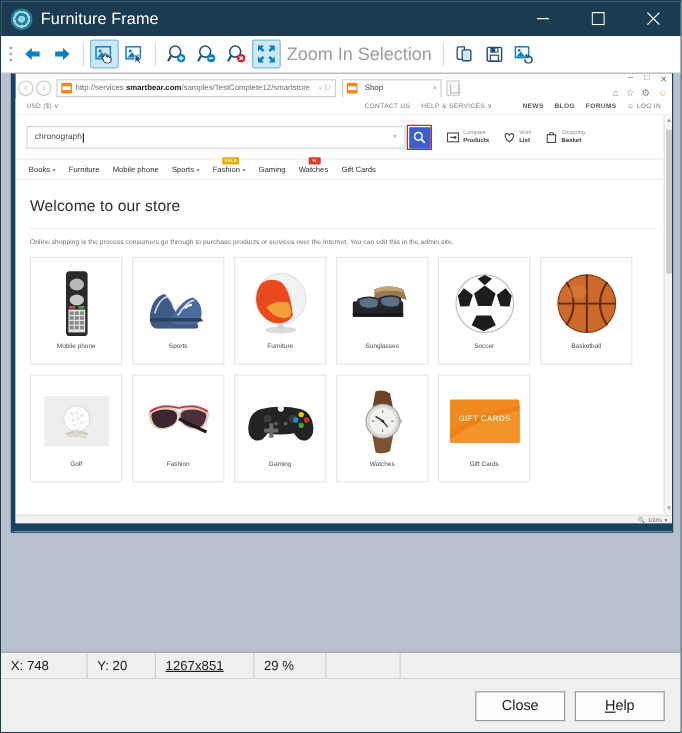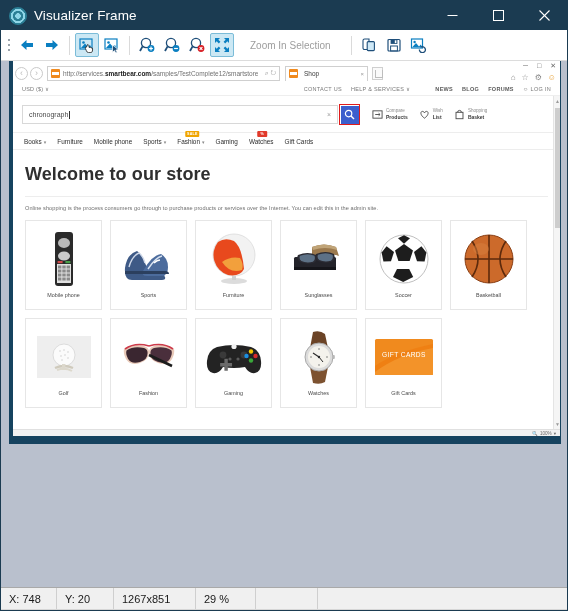--- a/index.html
+++ b/index.html
@@ -28,21 +28,21 @@
   
   .toolbar { height:31px; background:#ffffff; border-bottom:1px solid #dcdcdc;
              display:flex; align-items:center; padding:0 4px; flex:0 0 auto; gap:1px; }
   .grip { width:7px; height:18px; display:flex; flex-direction:column;
           justify-content:center; align-items:center; gap:3px; margin-right:2px; }
   .grip i { width:2px; height:2px; background:#9aa3ab; display:block; }
   .tbtn { width:24px; height:24px; display:flex; align-items:center;
           justify-content:center; border:1px solid transparent; border-radius:2px; }
   .tbtn.active { background:#cce8f4; border-color:#7bbcd8; }
   .tsep { width:1px; height:19px; background:#dadada; margin:0 4px; }
-  .tlabel { font-size:10px; color:#9d9d9d; padding:0 15px; white-space:nowrap; }
+  .tlabel { font-size:15px; color:#9d9d9d; padding:0 4px; white-space:nowrap; }
 
   
   .viewport { flex:1 1 auto; background:#b9c0cd; position:relative;
               border-bottom:1px solid #a9a9a9; overflow:hidden; }
 
   
   .shot { position:absolute; left:9px; top:0px; width:550px; height:382px;
           background:#ffffff; overflow:hidden;
           box-shadow:0 0 0 1px #16435f; }
   .shot-left-edge { position:absolute; left:0; top:0; width:3px; height:100%;
@@ -116,21 +116,21 @@
              font-size:6.4px; color:#2e2e2e; }
   .mainnav .it { position:relative; white-space:nowrap; }
   .mainnav .cv { color:#8a8a8a; font-size:5px; margin-left:2px; }
   .badge { position:absolute; top:-7px; left:50%; transform:translateX(-40%);
            font-size:3.6px; color:#fff; padding:1px 2px; border-radius:1px;
            letter-spacing:.2px; font-weight:bold; }
   .badge.sale { background:#f0a500; }
   .badge.pct { background:#e13a2b; padding:1px 3px; }
 
   .welcome { padding:14px 12px 0 12px; }
-  .welcome h1 { margin:0; font-size:18px; font-weight:bold; color:#2f2f2f;
+  .welcome h1 { margin:0; font-size:13px; font-weight:normal; color:#2f2f2f;
                 letter-spacing:.1px; }
   .welcome .rule { height:1px; background:#ededed; margin:11px 0 8px 0; }
   .welcome p { margin:0; font-size:5.6px; color:#6e6e6e; letter-spacing:.05px; }
 
   .grid { display:flex; flex-wrap:wrap; gap:8px; padding:9px 12px 0 12px; }
   .card { width:77px; height:90px; border:1px solid #e6e6e6; background:#fff;
           display:flex; flex-direction:column; align-items:center;
           justify-content:flex-start; padding-top:7px; }
   .card .art { width:62px; height:62px; display:flex; align-items:center;
                justify-content:center; }
@@ -145,43 +145,43 @@
   .ie-status { position:absolute; left:3px; right:0; bottom:7px; height:7px;
                background:#f2f2f2; border-top:1px solid #e0e0e0; display:flex;
                align-items:center; justify-content:flex-end; padding-right:4px;
                font-size:4.6px; color:#6a6a6a; gap:2px; }
 
   
   .statusbar { height:22px; background:#f0f0f0; display:flex; align-items:stretch;
                flex:0 0 auto; border-bottom:1px solid #d6d6d6; }
   .sb-cell { display:flex; align-items:center; padding:0 8px; font-size:11px;
              color:#1a1a1a; border-right:1px solid #cfcfcf; white-space:nowrap; }
-  .sb-cell.c0 { width:56px; }
+  .sb-cell.c0 { width:72px; }
   .sb-cell.c1 { width:57px; }
-  .sb-cell.c2 { width:82px; }
+  .sb-cell.c2 { width:82px;text-decoration:underline; }
   .sb-cell.c3 { width:60px; }
   .sb-cell.c4 { width:62px; }
   .sb-cell.c5 { flex:1 1 auto; border-right:none; }
 
   
   .buttonbar { height:44px; background:#f0f0f0; display:flex; align-items:center;
                justify-content:flex-end; padding-right:13px; gap:8px; flex:0 0 auto; }
   .btn { width:75px; height:25px; background:#fdfdfd; border:1px solid #9a9a9a;
          font-size:12px; color:#1a1a1a; display:flex; align-items:center;
          justify-content:center; font-family:"Liberation Sans", sans-serif; }
   .btn u { text-decoration:underline; }
 </style>
 </head>
 <body>
 
 <div class="app">
 
   <div class="titlebar">
     <div class="tb-icon"></div>
-    <div class="tb-title">Visualizer Frame</div>
+    <div class="tb-title">Furniture Frame</div>
     <div class="tb-btns">
       <div class="tb-btn">
         <svg width="11" height="11" viewBox="0 0 11 11">
             <line x1="0.5" y1="5.5" x2="10.5" y2="5.5" stroke="#ffffff" stroke-width="1"></line>
           </svg>
       </div>
       <div class="tb-btn">
         <svg width="11" height="11" viewBox="0 0 11 11">
             <rect x="0.5" y="0.5" width="10" height="10" fill="none" stroke="#ffffff" stroke-width="1"></rect>
           </svg>
@@ -615,14 +615,21 @@
 
   <div class="statusbar">
     <div class="sb-cell c0">X: 748</div>
     <div class="sb-cell c1">Y: 20</div>
     <div class="sb-cell c2">1267x851</div>
     <div class="sb-cell c3">29 %</div>
     <div class="sb-cell c4"></div>
     <div class="sb-cell c5"></div>
   </div>
 
+  <div class="buttonbar">
+    <div class="btn">Close</div>
+    <div class="btn">
+        <u>H</u>
+        <span>elp</span>
+      </div>
+  </div>
 
 </div>
 
 </body></html>

